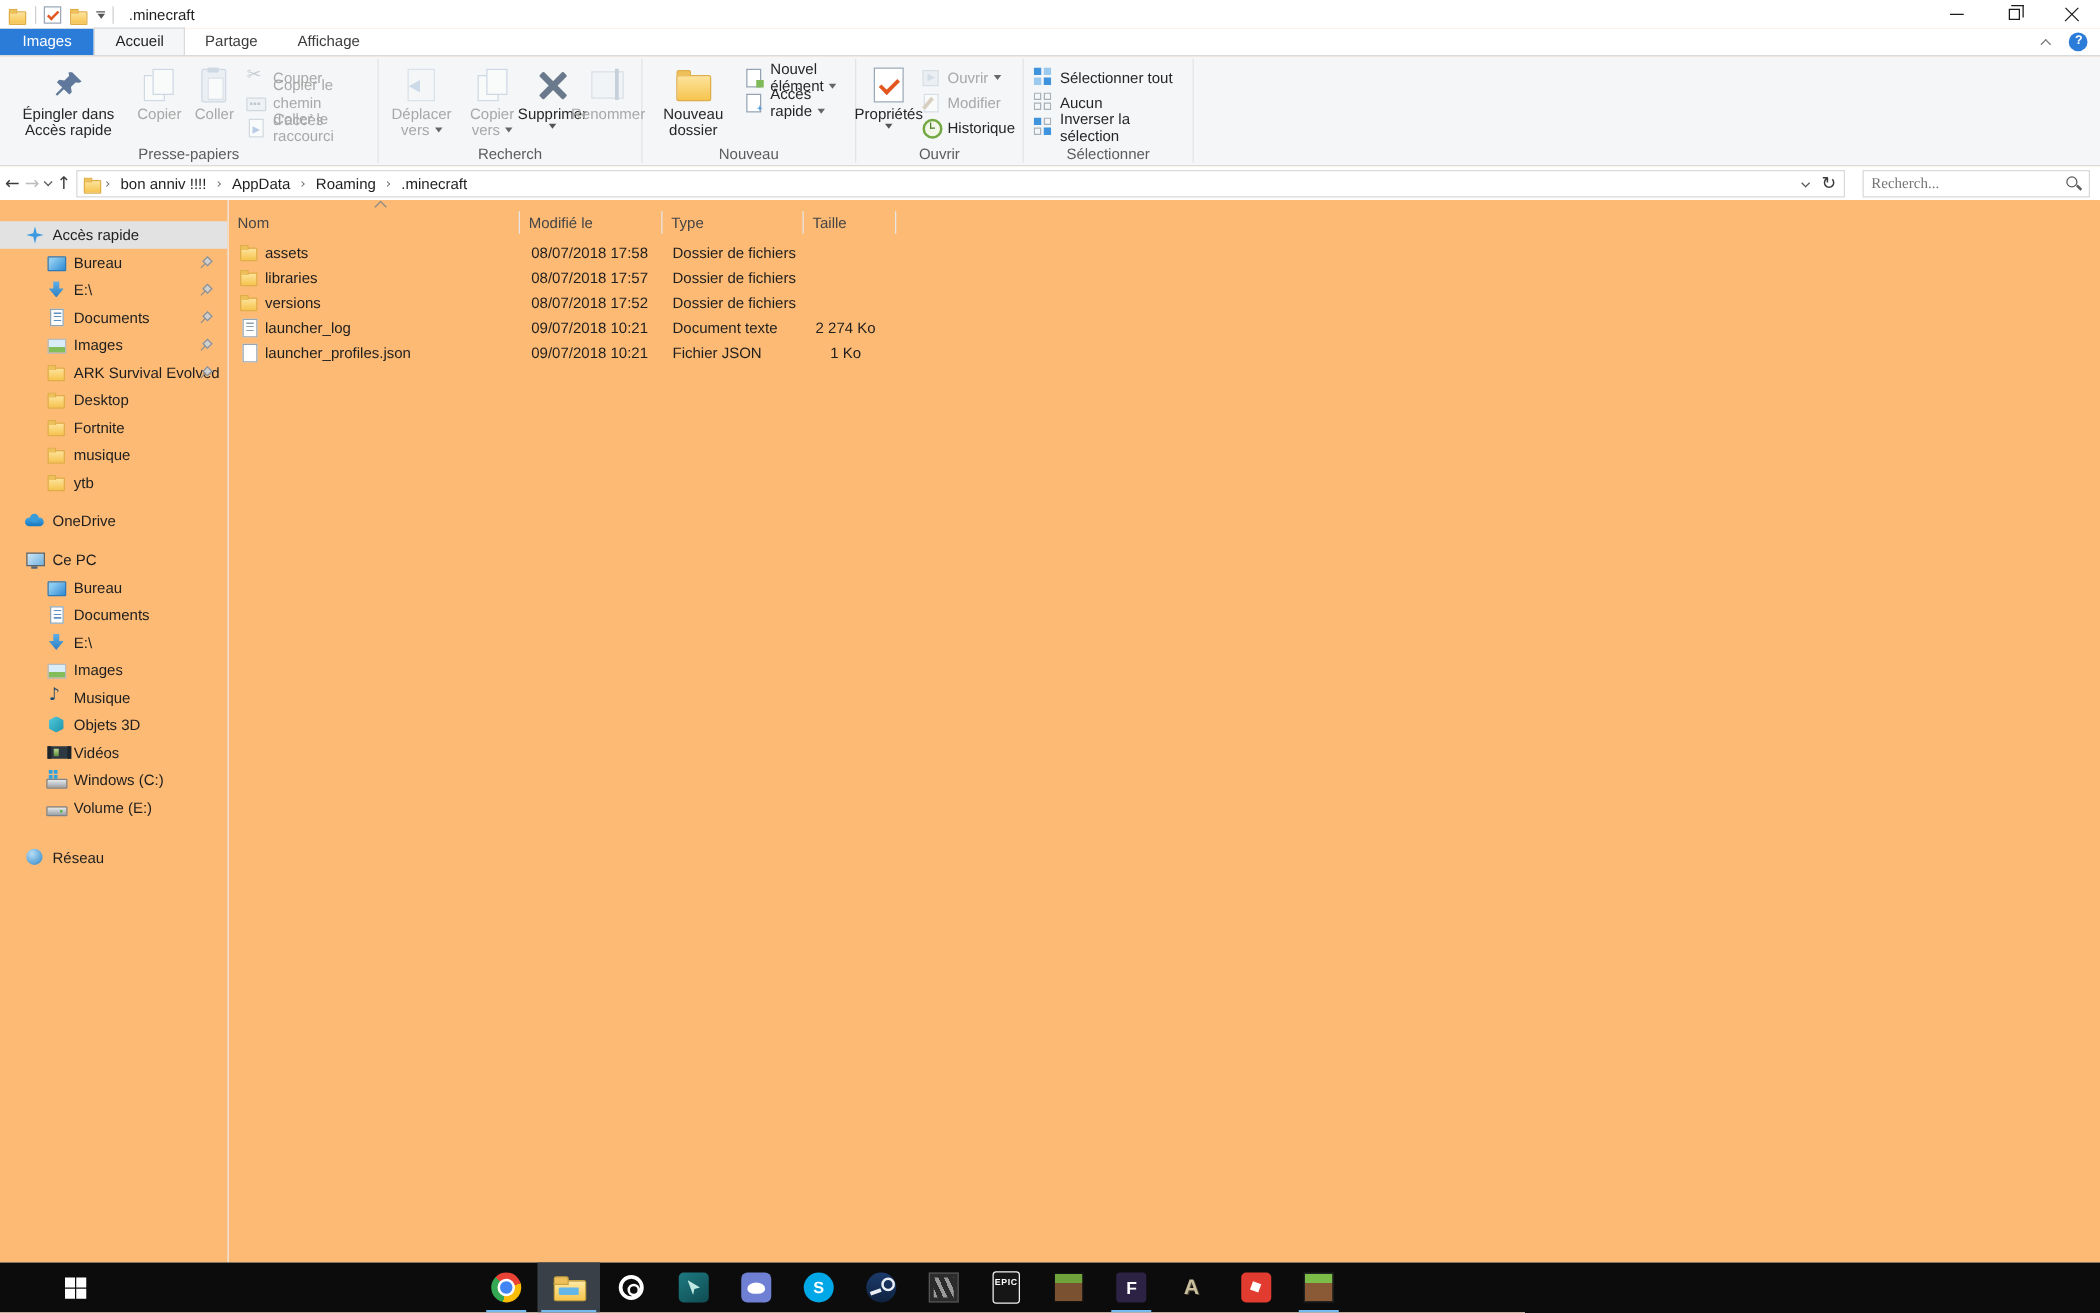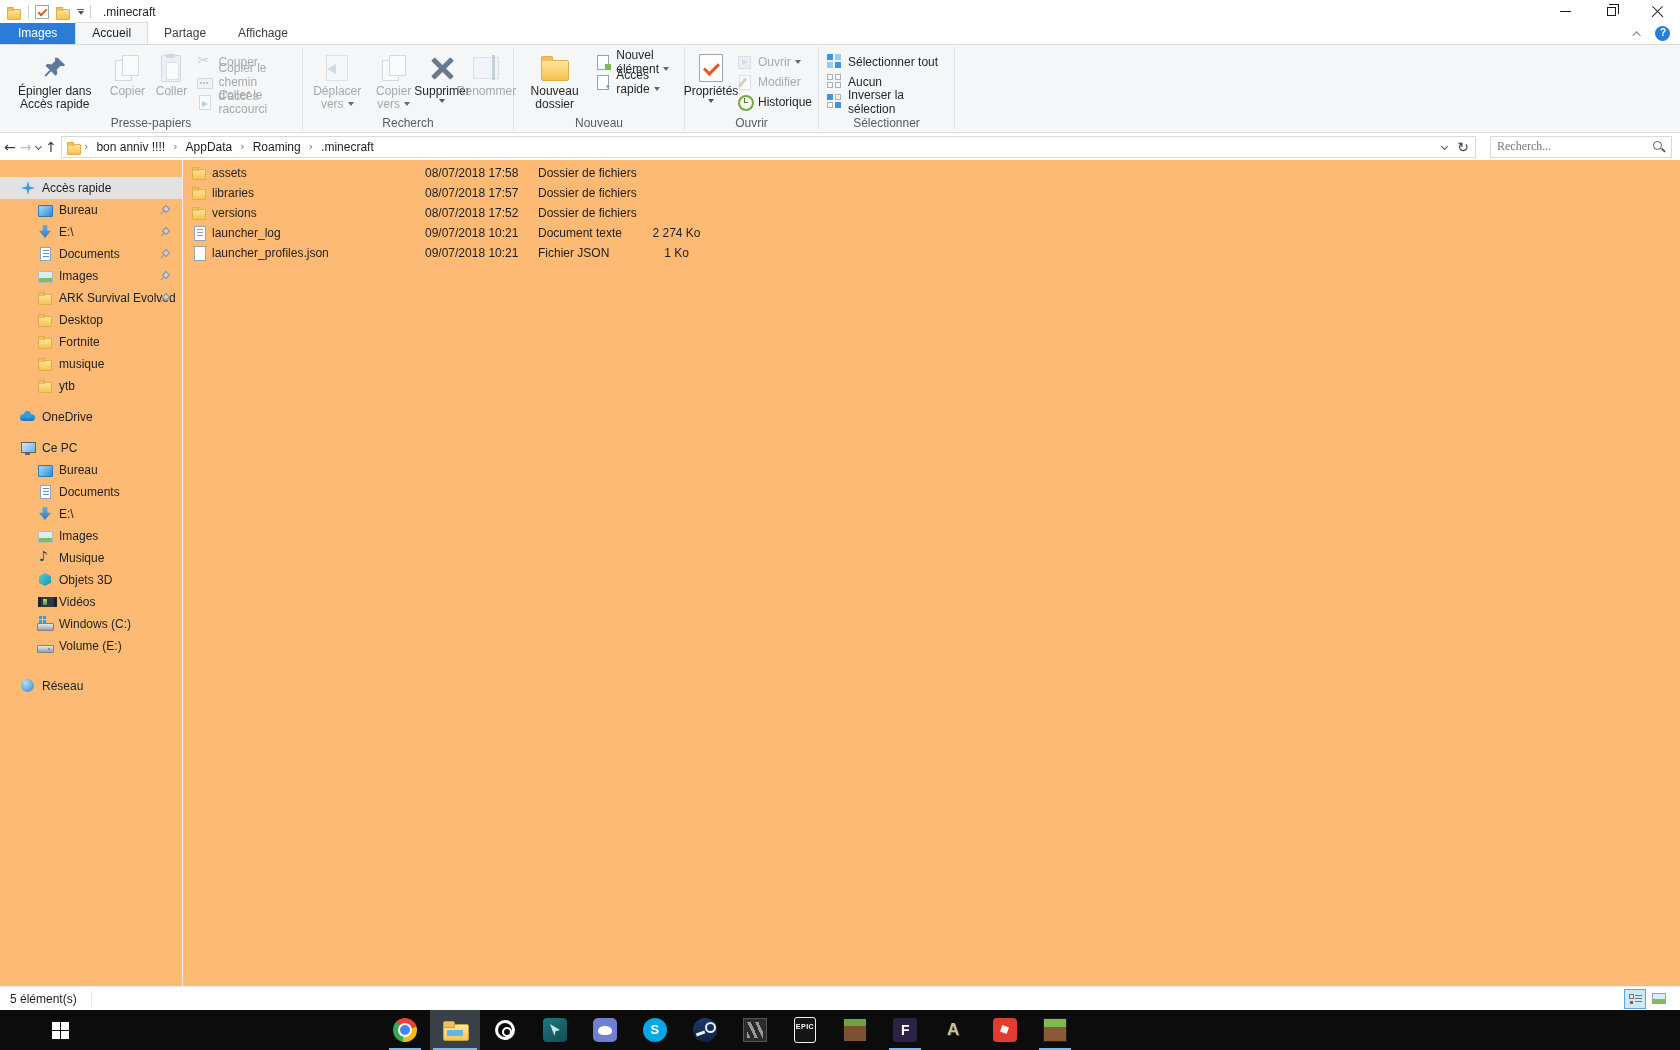--- a/index.html
+++ b/index.html
@@ -547,20 +547,27 @@
           </div>
         <div class="sgap"></div>
         <div class="sgap"></div>
         <div class="srow lvl0">
             <span class="si si-net"></span>
             <span class="lbl">Réseau</span>
           </div>
       </div>
 
       <div class="filepane">
+        <div class="fheader">
+          <span class="sortcaret"></span>
+          <div class="fh fh-name">Nom</div>
+          <div class="fh fh-date">Modifié le</div>
+          <div class="fh fh-type">Type</div>
+          <div class="fh fh-size">Taille</div>
+        </div>
         <div class="frow">
           <div class="fcell fc-name">
               <span class="fi si-folder"></span>
               <span>assets</span>
             </div>
           <div class="fcell fc-date">08/07/2018 17:58</div>
           <div class="fcell fc-type">Dossier de fichiers</div>
           <div class="fcell fc-size"></div>
         </div>
         <div class="frow">
@@ -595,31 +602,20 @@
               <span class="fi fi-file"></span>
               <span>launcher_profiles.json</span>
             </div>
           <div class="fcell fc-date">09/07/2018 10:21</div>
           <div class="fcell fc-type">Fichier JSON</div>
           <div class="fcell fc-size">1 Ko</div>
         </div>
       </div>
     </div>
 
-    <div class="statusbar">
-      <span class="stcount">5 élément(s)</span>
-      <div class="stviews">
-        <span class="stv sel">
-            <span class="icon-details"></span>
-          </span>
-        <span class="stv">
-            <span class="icon-thumbs"></span>
-          </span>
-      </div>
-    </div>
   </div>
 
   <div class="taskbar">
     <div class="startbtn">
         <span class="winlogo"></span>
       </div>
     <div class="apps">
       <div class="tb-app running">
           <span class="ic-chrome"></span>
         </div>

